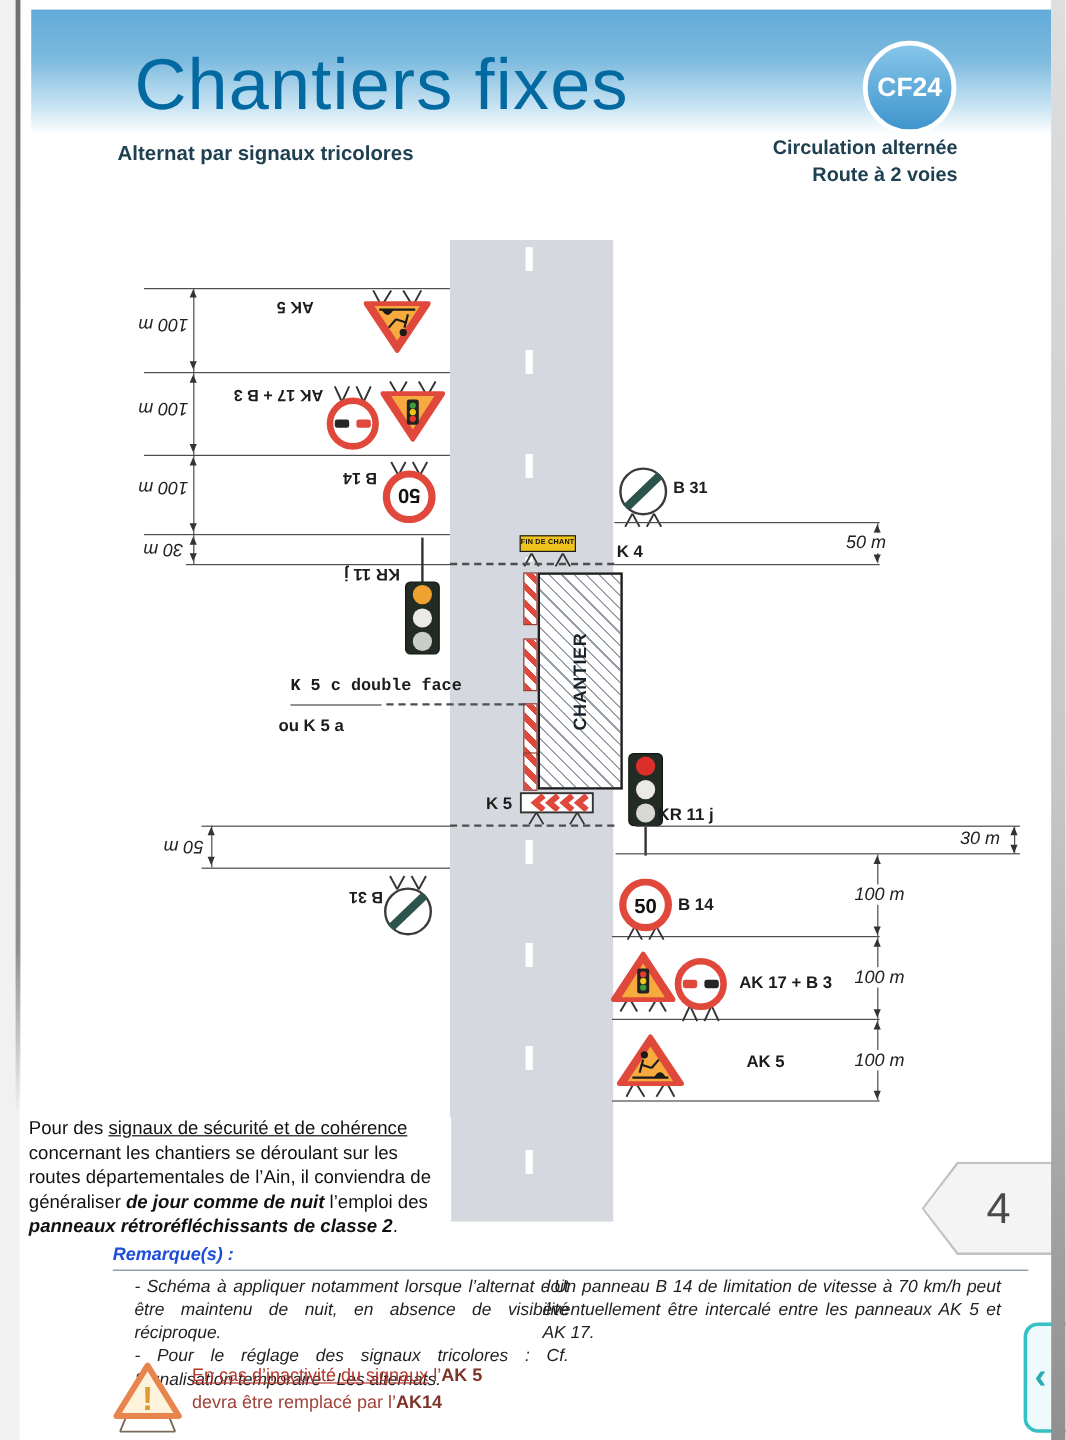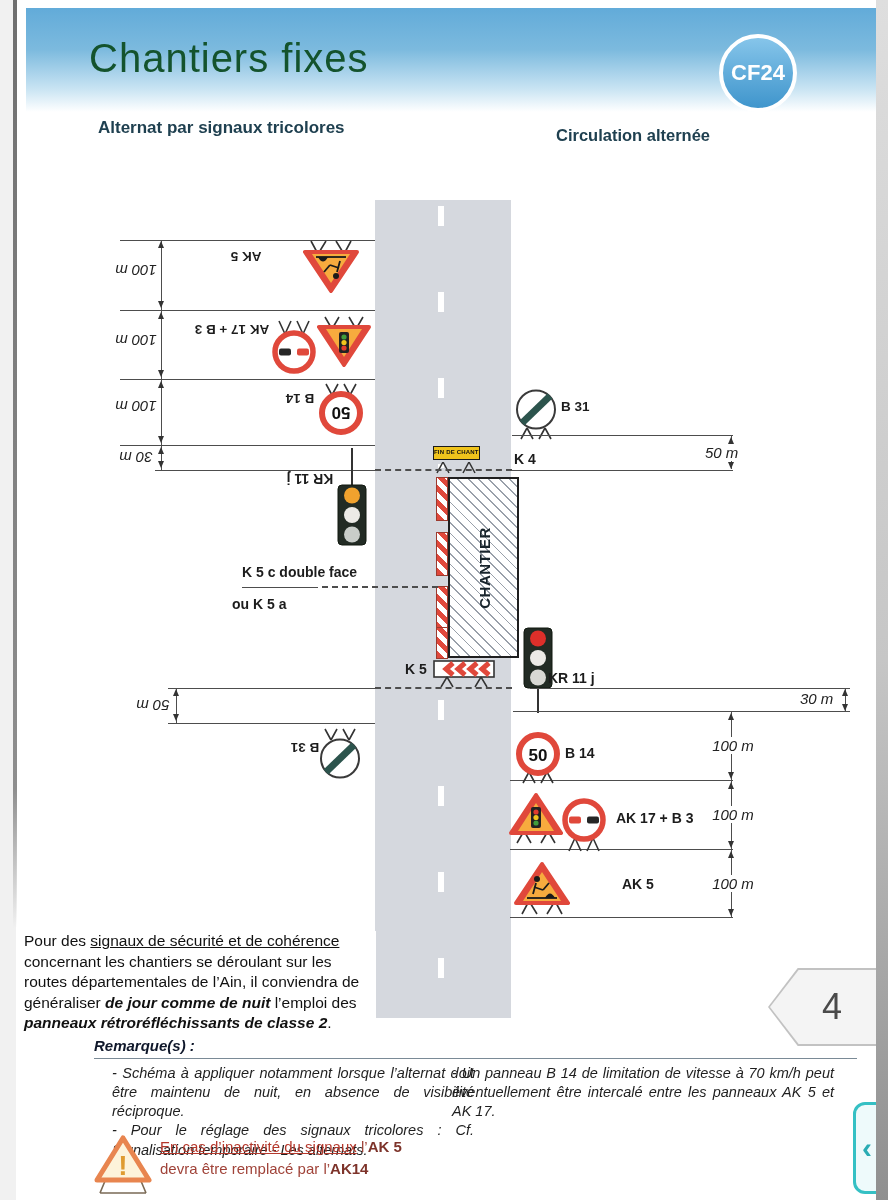--- a/index.html
+++ b/index.html
@@ -3,26 +3,26 @@
 <meta charset="utf-8">
 <style>
   html,body{margin:0;padding:0;}
   body{width:888px;height:1200px;position:relative;overflow:hidden;background:#f1f1f1;
        font-family:"Liberation Sans",sans-serif;color:#1a1a1a;}
   .abs{position:absolute;}
   .page{position:absolute;left:16px;top:0;width:860px;height:1200px;background:#fff;}
   
   .band{position:absolute;left:26px;top:8px;width:850px;height:104px;
         background:linear-gradient(180deg,#62abd9 0%,#7cbade 40%,#c9e4f3 78%,#ffffff 100%);}
-  .title{position:absolute;left:89px;top:36px;font-size:40px;font-weight:400;letter-spacing:1px;color:#14532d;}
+  .title{position:absolute;left:112px;top:36px;font-size:60px;font-weight:400;letter-spacing:1px;color:#0369a1;}
   .badge{position:absolute;left:719px;top:34px;width:78px;height:78px;border-radius:50%;
          background:linear-gradient(180deg,#86c5ea,#3f95cc);border:4px solid #fff;box-sizing:border-box;
          display:flex;align-items:center;justify-content:center;color:#fff;font-weight:700;font-size:22px;}
   .sub{position:absolute;left:98px;top:118px;font-size:17px;font-weight:700;color:#1f4050;}
-  .ctx{position:absolute;left:556px;top:124px;width:242px;font-size:16.5px;font-weight:700;color:#1f4050;line-height:1.4;}
+  .ctx{position:absolute;left:556px;top:112px;width:242px;text-align:right;font-size:16.5px;font-weight:700;color:#1f4050;line-height:1.4;}
   
   .road{position:absolute;left:375px;top:200px;width:136px;height:818px;background:#d5d8de;}
   .cd{position:absolute;left:438px;width:6px;background:repeating-linear-gradient(180deg,#fff 0 20px,rgba(0,0,0,0) 20px 86px);}
   .hl{position:absolute;height:1.3px;background:#4d4d4d;}
   .vl{position:absolute;width:1.3px;background:#4d4d4d;}
   .dash{position:absolute;height:0;border-top:2.2px dashed #4d4d4d;}
   .au{position:absolute;width:0;height:0;border-left:3.5px solid transparent;border-right:3.5px solid transparent;border-bottom:7px solid #333;}
   .ad{position:absolute;width:0;height:0;border-left:3.5px solid transparent;border-right:3.5px solid transparent;border-top:7px solid #333;}
   .lbl{position:absolute;font-size:13.5px;font-weight:700;color:#1c1c1c;white-space:nowrap;}
   .dist{position:absolute;font-size:15px;font-style:italic;color:#222;white-space:nowrap;text-align:center;}
@@ -35,21 +35,21 @@
   .post{position:absolute;left:436px;width:12px;box-sizing:border-box;border:1px solid #9c3a2e;
         background:repeating-linear-gradient(45deg,#e0483b 0 5px,#fff 5px 10px);}
   .banner{position:absolute;left:433px;top:446px;width:47px;height:14px;box-sizing:border-box;background:#efc31c;
           border:1.4px solid #1a1a1a;font-size:6px;font-weight:700;letter-spacing:.2px;text-align:center;line-height:11px;
           white-space:nowrap;overflow:hidden;color:#111;}
   .whitebg{background:#fff;padding:0 2px;}
   
   .note{position:absolute;left:24px;top:931px;width:352px;background:#fff;font-size:15.5px;line-height:1.33;color:#111;}
   .note .u{text-decoration:underline;}
   .note b{font-weight:700;font-style:italic;}
-  .rem-h{position:absolute;left:94px;top:1037px;font-size:15px;font-weight:700;font-style:italic;color:#0f172a;}
+  .rem-h{position:absolute;left:94px;top:1037px;font-size:15px;font-weight:700;font-style:italic;color:#1d4ed8;}
   .rem{position:absolute;top:1064px;font-size:14.5px;font-style:italic;line-height:1.32;color:#1f1f1f;text-align:justify;}
   .warn-t{position:absolute;left:160px;top:1136px;width:280px;font-size:15px;line-height:1.45;color:#a04339;}
   .wu{color:#b5382c;text-decoration:underline;}
   .wb{font-weight:700;color:#7d332a;}
   
   .tab{position:absolute;left:768px;top:968px;width:110px;height:78px;
        clip-path:polygon(27% 0,100% 0,100% 100%,27% 100%,0 50%);background:#c2c2c2;}
   .tab-in{position:absolute;left:2px;top:2px;width:106px;height:74px;
        clip-path:polygon(27% 0,100% 0,100% 100%,27% 100%,0 50%);background:#f4f4f4;
        display:flex;align-items:center;justify-content:center;}
@@ -71,20 +71,21 @@
 <div class="page"></div>
 
 <div class="band"></div>
 <div class="title">Chantiers fixes</div>
 <div class="badge">
     <span>CF24</span>
   </div>
 <div class="sub">Alternat par signaux tricolores</div>
 <div class="ctx">
   <div>Circulation alternée</div>
+  <div>Route à 2 voies</div>
 </div>
 
 <div class="road"></div>
 <div class="cd" style="top:206px;height:262px;"></div>
 <div class="cd" style="top:700px;height:315px;"></div>
 
 <div class="hl" style="left:120px;top:240px;width:255px;"></div>
 <div class="hl" style="left:120px;top:310px;width:255px;"></div>
 <div class="hl" style="left:120px;top:379px;width:255px;"></div>
 <div class="hl" style="left:120px;top:445px;width:255px;"></div>
@@ -184,21 +185,21 @@
 </div>
 
 <div class="zone">
   <span class="zonetxt">CHANTIER</span>
 </div>
 <div class="post" style="top:477px;height:44px;"></div>
 <div class="post" style="top:532px;height:44px;"></div>
 <div class="post" style="top:586px;height:44px;"></div>
 <div class="post" style="top:627px;height:32px;"></div>
 
-<div class="lbl" style="left:242px;top:564px;font-size:14px;">K 5 c double face</div>
+<div class="lbl" style="left:242px;top:564px;font-size:14px;font-family:Liberation Mono, monospace;">K 5 c double face</div>
 <div class="hl" style="left:242px;top:587px;width:76px;"></div>
 <div class="dash" style="left:322px;top:586px;width:116px;"></div>
 <div class="lbl" style="left:232px;top:596px;font-size:14px;">ou K 5 a</div>
 
 <div class="lbl" style="left:405px;top:661px;font-size:14px;">K 5</div>
 <div class="abs" style="left:433px;top:654px;">
   <svg width="64" height="34" viewBox="0 0 64 34">
     <rect x="1" y="7" width="60" height="16" fill="#fff" stroke="#333" stroke-width="1.6"></rect>
     <path d="M20 9 L13 15 L20 21" stroke="#e0483b" stroke-width="5" fill="none"></path>
     <path d="M32 9 L25 15 L32 21" stroke="#e0483b" stroke-width="5" fill="none"></path>

